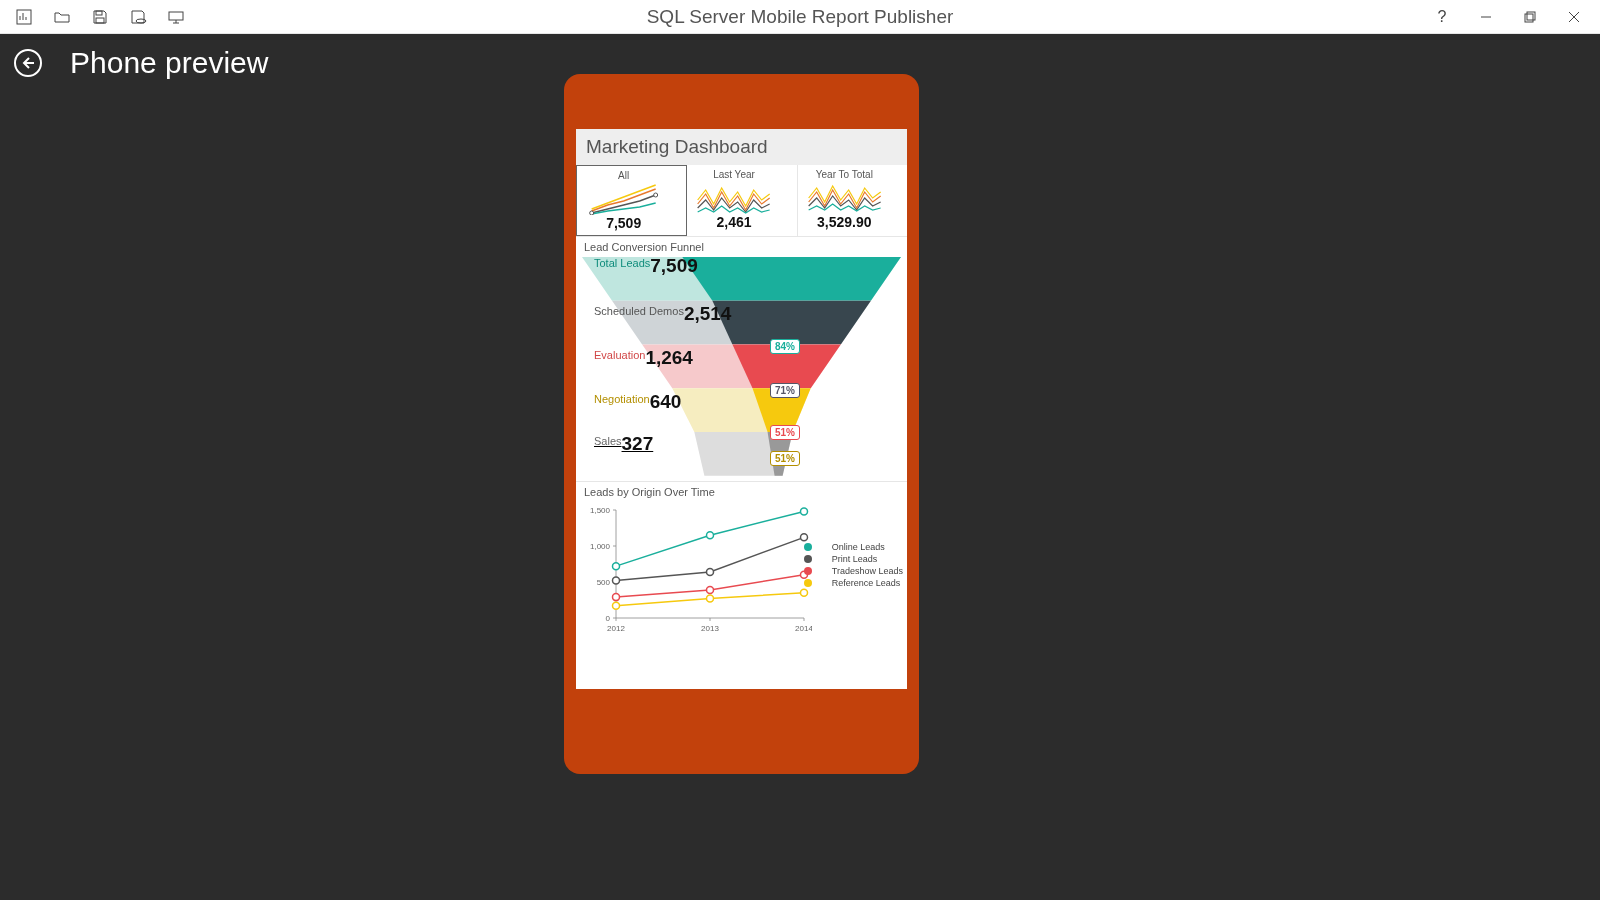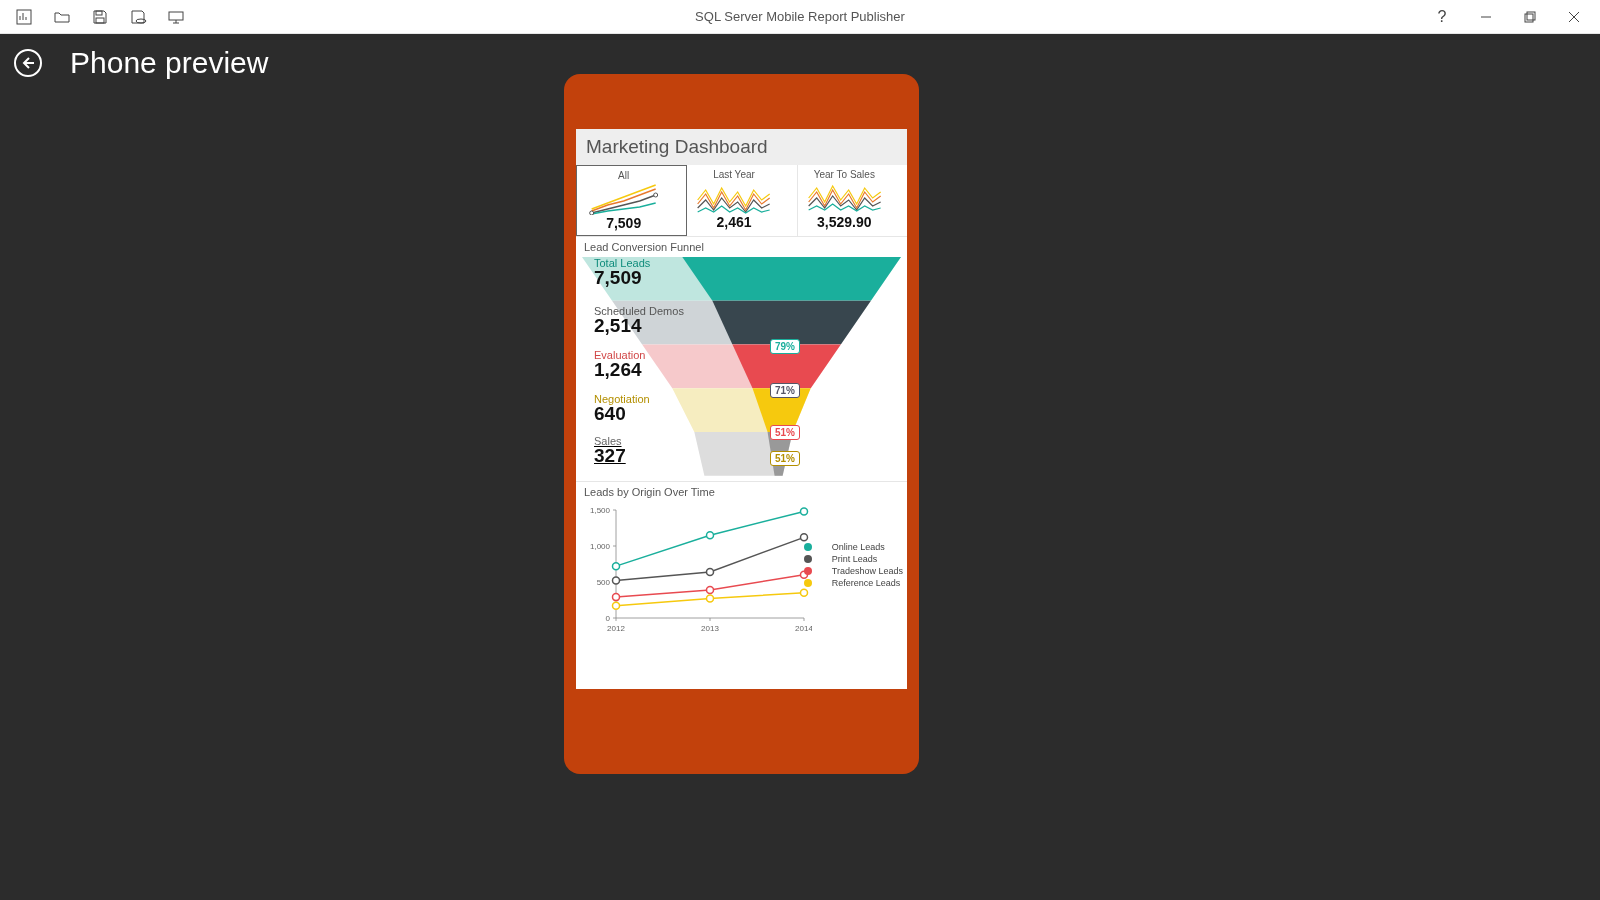--- a/index.html
+++ b/index.html
@@ -3,21 +3,21 @@
 <meta charset="utf-8">
 <style>
   * { box-sizing: border-box; margin: 0; padding: 0; }
   html, body { width: 1600px; height: 900px; font-family: "Segoe UI", Arial, sans-serif; overflow: hidden; }
   body { background: #2c2c2c; display: flex; flex-direction: column; }
 
   
   .titlebar { background: #fff; height: 34px; display: flex; align-items: center; position: relative; border-bottom: 1px solid #e6e6e6; }
   .tb-left { display: flex; gap: 18px; padding-left: 14px; }
   .tb-icon { width: 20px; height: 20px; display: flex; align-items: center; justify-content: center; cursor: pointer; }
-  .tb-title { position: absolute; left: 50%; transform: translateX(-50%); color: #555; font-size: 13px; }
+  .tb-title { position: absolute; left: 50%; transform: translateX(-50%); color: #555; font-size: 19px; }
   .tb-right { position: absolute; right: 6px; display: flex; gap: 4px; align-items: center; }
   .win-btn { width: 40px; height: 28px; display: flex; align-items: center; justify-content: center; cursor: pointer; color: #444; }
 
   
   .stage { flex: 1; position: relative; background: #2c2c2c; }
   .page-title-row { position: absolute; top: 12px; left: 14px; display: flex; align-items: center; gap: 28px; color: #fff; }
   .page-title { font-weight: 200; font-size: 30px; }
   .back-circle { width: 28px; height: 28px; border: 2px solid #fff; border-radius: 50%; display: flex; align-items: center; justify-content: center; cursor: pointer; }
 
   
@@ -34,21 +34,21 @@
   .kpi.selected { border: 1px solid #666; }
   .kpi .label { font-size: 10px; color: #555; margin-top: 2px; }
   .kpi .spark { width: 100%; height: 34px; }
   .kpi .val { font-size: 14px; font-weight: bold; color: #111; }
 
   
   .section-title { font-size: 11px; color: #555; padding: 4px 8px 2px 8px; }
   .funnel { position: relative; height: 218px; margin: 2px 6px 6px 6px; }
   .funnel-bg { position: absolute; inset: 0; }
   .funnel-labels { position: absolute; left: 12px; top: 0; display: flex; flex-direction: column; }
-  .fl-row { display: flex; flex-direction: column; }
+  .fl-row { display: flex; flex-direction: row; }
   .fl-title { font-size: 11px; }
   .fl-val { font-size: 19px; font-weight: bold; color: #111; margin-top: -2px; }
   .pct-badge { position: absolute; font-size: 10px; font-weight: bold; padding: 1px 4px; border: 1px solid; border-radius: 3px; background: #fff; }
 
   
   .linechart { height: 160px; padding: 0 6px 4px 6px; border-top: 1px solid #e6e6e6; position: relative; }
   .legend { position: absolute; right: 4px; top: 60px; font-size: 9px; color: #444; }
   .legend div { display: flex; align-items: center; gap: 20px; margin-bottom: 2px; }
   .legend .dot { width: 8px; height: 8px; border-radius: 50%; }
 
@@ -151,21 +151,21 @@
           <div class="label">Last Year</div>
           <svg class="spark" viewBox="0 0 80 34">
             <polyline points="4,20 12,10 20,24 28,8 36,22 44,12 52,26 60,10 68,20 76,14" fill="none" stroke="#f6c90e" stroke-width="1.2"></polyline>
             <polyline points="4,24 12,14 20,28 28,12 36,26 44,16 52,30 60,14 68,24 76,18" fill="none" stroke="#e87a2e" stroke-width="1.2"></polyline>
             <polyline points="4,28 12,20 20,30 28,18 36,28 44,22 52,32 60,20 68,28 76,24" fill="none" stroke="#555" stroke-width="1.2"></polyline>
             <polyline points="4,32 12,28 20,32 28,26 36,32 44,28 52,33 60,28 68,32 76,30" fill="none" stroke="#1aaf9c" stroke-width="1.2"></polyline>
           </svg>
           <div class="val">2,461</div>
         </div>
         <div class="kpi">
-          <div class="label">Year To Sales</div>
+          <div class="label">Year To Total</div>
           <svg class="spark" viewBox="0 0 80 34">
             <polyline points="4,18 12,8 20,22 28,6 36,20 44,10 52,24 60,8 68,18 76,12" fill="none" stroke="#f6c90e" stroke-width="1.2"></polyline>
             <polyline points="4,22 12,12 20,26 28,10 36,24 44,14 52,28 60,12 68,22 76,16" fill="none" stroke="#e87a2e" stroke-width="1.2"></polyline>
             <polyline points="4,26 12,18 20,28 28,16 36,26 44,20 52,30 60,18 68,26 76,22" fill="none" stroke="#555" stroke-width="1.2"></polyline>
             <polyline points="4,30 12,26 20,30 28,24 36,30 44,26 52,31 60,26 68,30 76,28" fill="none" stroke="#1aaf9c" stroke-width="1.2"></polyline>
           </svg>
           <div class="val">3,529.90</div>
         </div>
       </div>
 
@@ -205,21 +205,21 @@
           <div class="fl-row" style="height:42px;">
             <div class="fl-title" style="color:#b38f00">Negotiation</div>
             <div class="fl-val">640</div>
           </div>
           <div class="fl-row" style="height:40px;text-decoration:underline;">
             <div class="fl-title" style="color:#666">Sales</div>
             <div class="fl-val">327</div>
           </div>
         </div>
 
-        <div class="pct-badge" style="left:188px; top:82px; color:#1aaf9c; border-color:#1aaf9c;">79%</div>
+        <div class="pct-badge" style="left:188px; top:82px; color:#1aaf9c; border-color:#1aaf9c;">84%</div>
         <div class="pct-badge" style="left:188px; top:126px; color:#556; border-color:#556;">71%</div>
         <div class="pct-badge" style="left:188px; top:168px; color:#e84a50; border-color:#e84a50;">51%</div>
         <div class="pct-badge" style="left:188px; top:194px; color:#b38f00; border-color:#b38f00;">51%</div>
       </div>
 
       <div class="linechart">
         <div class="section-title" style="padding-left:2px;">Leads by Origin Over Time</div>
         <svg id="linechart-svg" width="230" height="140" viewBox="0 0 230 140">
             <line x1="34" y1="10" x2="34" y2="118" stroke="#888" stroke-width="0.8"></line>
             <line x1="34" y1="118" x2="222" y2="118" stroke="#888" stroke-width="0.8"></line>

